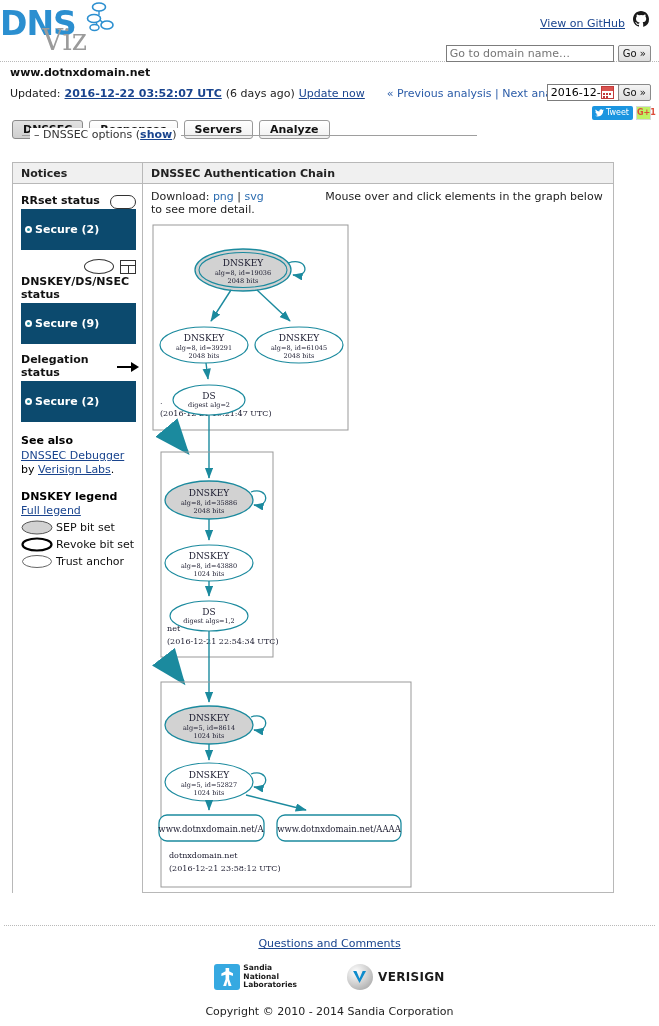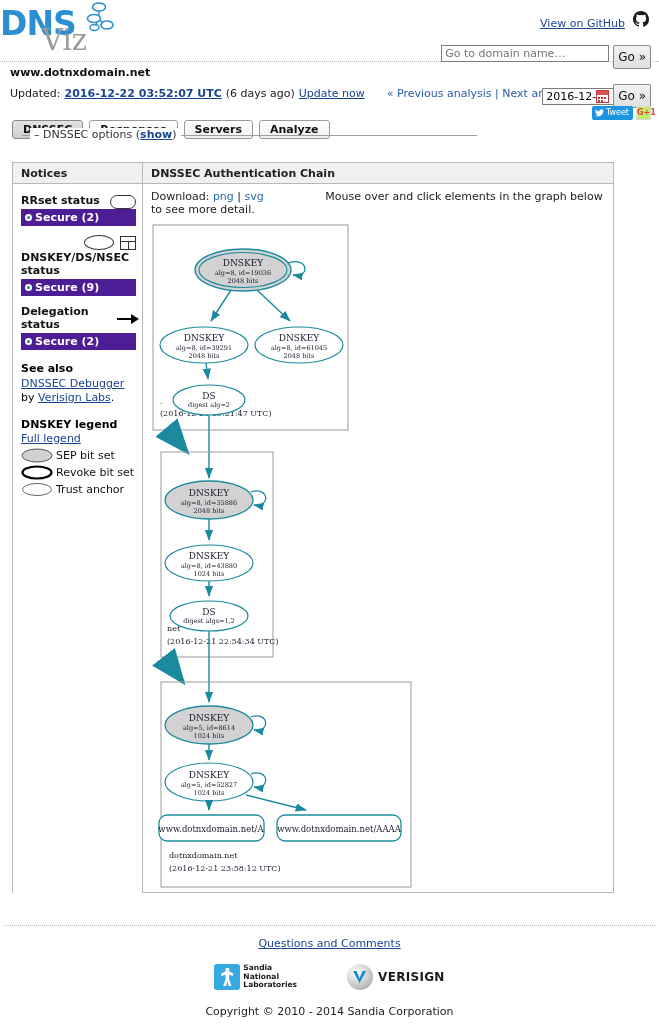--- a/index.html
+++ b/index.html
@@ -41,21 +41,21 @@
     border-top: 1px dotted #b9b9b9;
   }
 
   .goto-box { position: absolute; right: 8px; top: 45px; display: flex; gap: 4px; border-radius: 7px; }
   .goto-input {
     width: 168px; height: 17px; font-size: 11px; padding: 1px 3px;
     border: 1px solid #7c7c7c; background: #fff;
     font-family: "DejaVu Sans", "Liberation Sans", sans-serif;
   }
   .btn-go {
-    height: 24px; min-width: 28px; font-size: 12px; padding: 0 4px;
+    height: 17px; min-width: 28px; font-size: 10px; padding: 0 4px;
     border: 1px solid #8a8a8a; border-radius: 2px;
     background: linear-gradient(#f4f4f4,#dedede);
     color: #111; cursor: pointer; line-height: 15px;
     font-family: "DejaVu Sans", "Liberation Sans", sans-serif;
   }
 
   
   .domain-title {
     position: absolute; left: 10px; top: 66px;
     font-size: 11px; font-weight: bold; color: #111;
@@ -135,22 +135,22 @@
     font-size: 11px; padding: 4px 0 0 8px; color: #222;
   }
   .ph-right { flex: 1; font-weight: bold; font-size: 11px; padding: 4px 0 0 8px; color: #222; }
   .panel-body { display: flex; height: 709px; }
 
   
   .sidebar { width: 130px; border-right: 1px solid #b8b8b8; padding: 10px 6px 0 8px; background: #fff; }
   .side-block { margin-bottom: 9px; position: relative; }
   .side-title { font-size: 11px; font-weight: bold; color: #111; margin-bottom: 2px; line-height: 13px; }
   .status-bar {
-    background: #4c1d95; color: #fff; font-size: 11px; font-weight: bold;
-    padding: 2px 4px; display: flex; align-items: center; gap: 3px; line-height: 13px;
+    background: #0c4a6e; color: #fff; font-size: 11px; font-weight: bold;
+    padding: 14px 4px; display: flex; align-items: center; gap: 3px; line-height: 13px;
   }
   .sb-dot {
     width: 7px; height: 7px; border-radius: 50%; border: 2px solid #ffffff;
     background: #1b8a9e; flex: 0 0 auto;
   }
   .legend-head { font-size: 11px; font-weight: bold; margin-bottom: 1px; }
   .legend-link { font-size: 11px; color: #19448e; text-decoration: underline; display: block; margin-bottom: 3px; }
   .legend-row { display: flex; align-items: center; gap: 3px; margin-bottom: 2px; }
   .legend-lbl { font-size: 11px; color: #111; }
   .see-also { font-size: 11px; font-weight: bold; margin: 12px 0 2px; }

